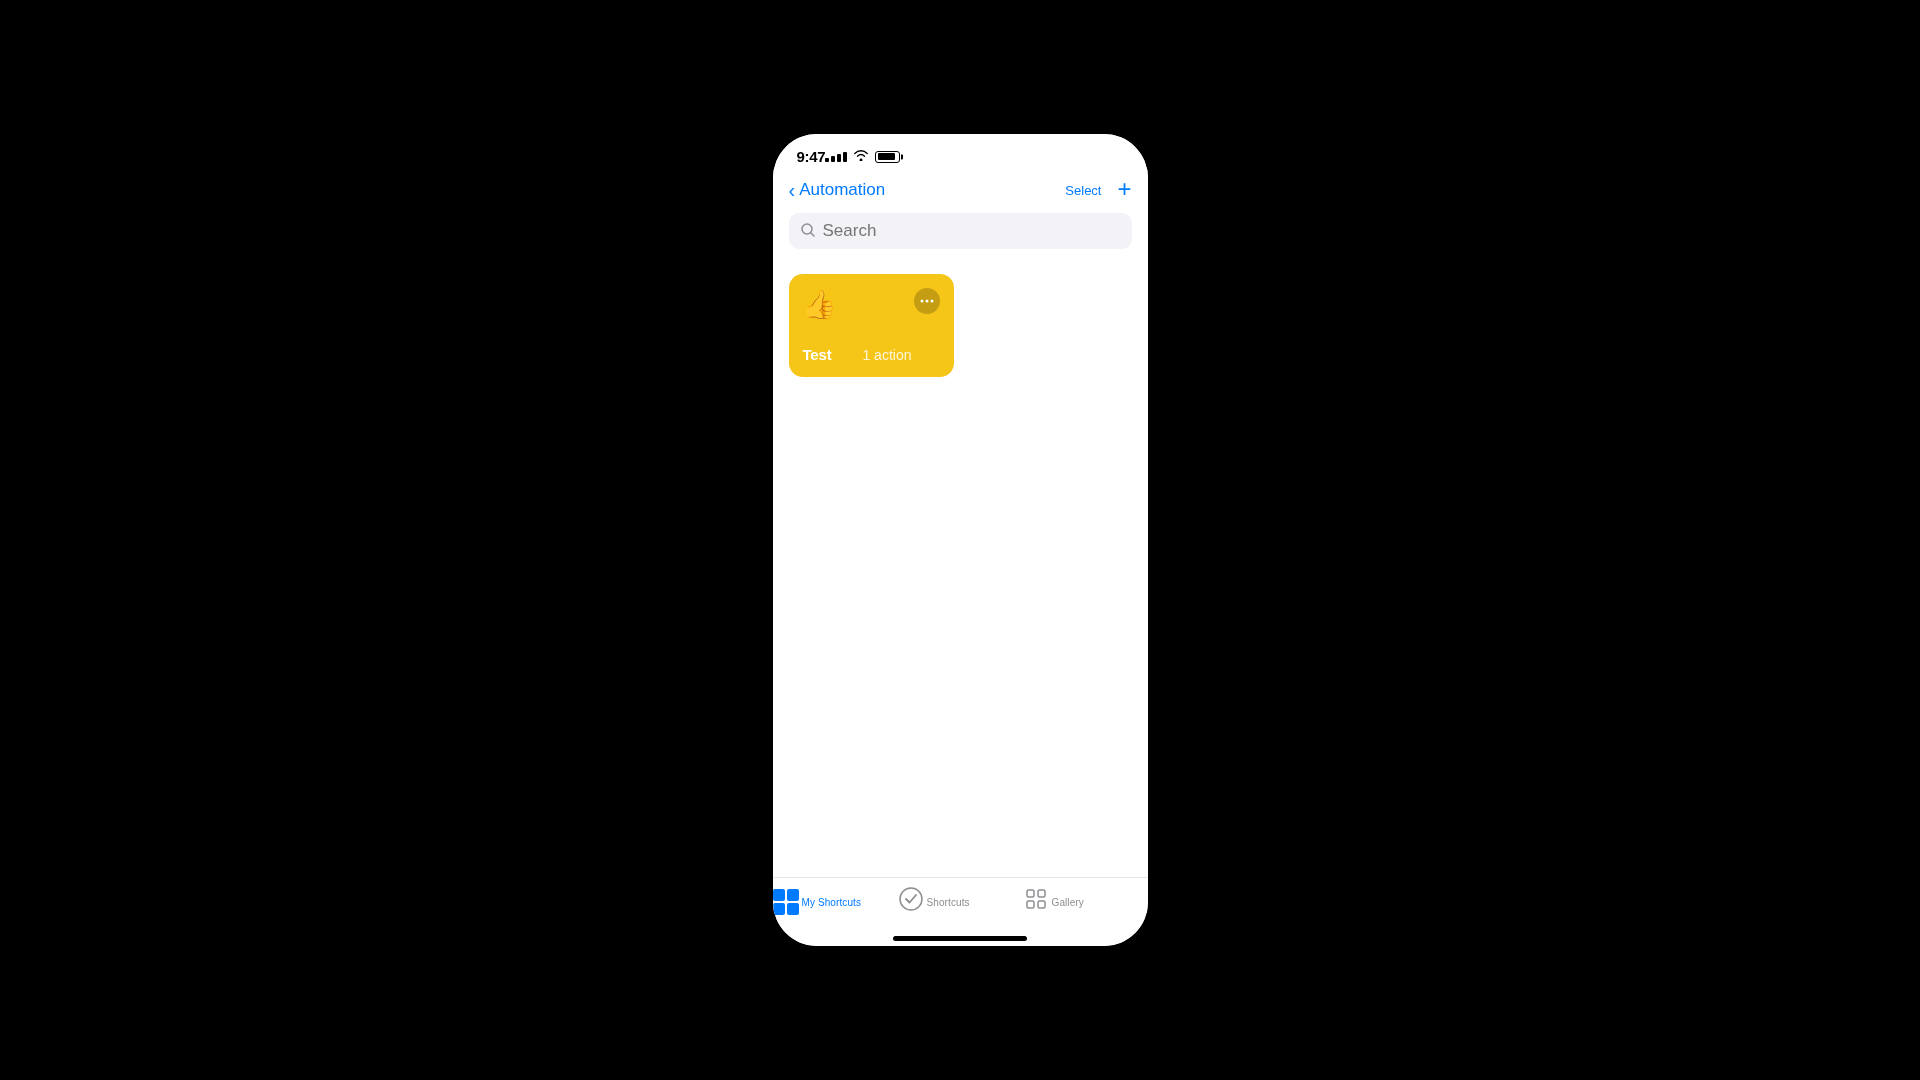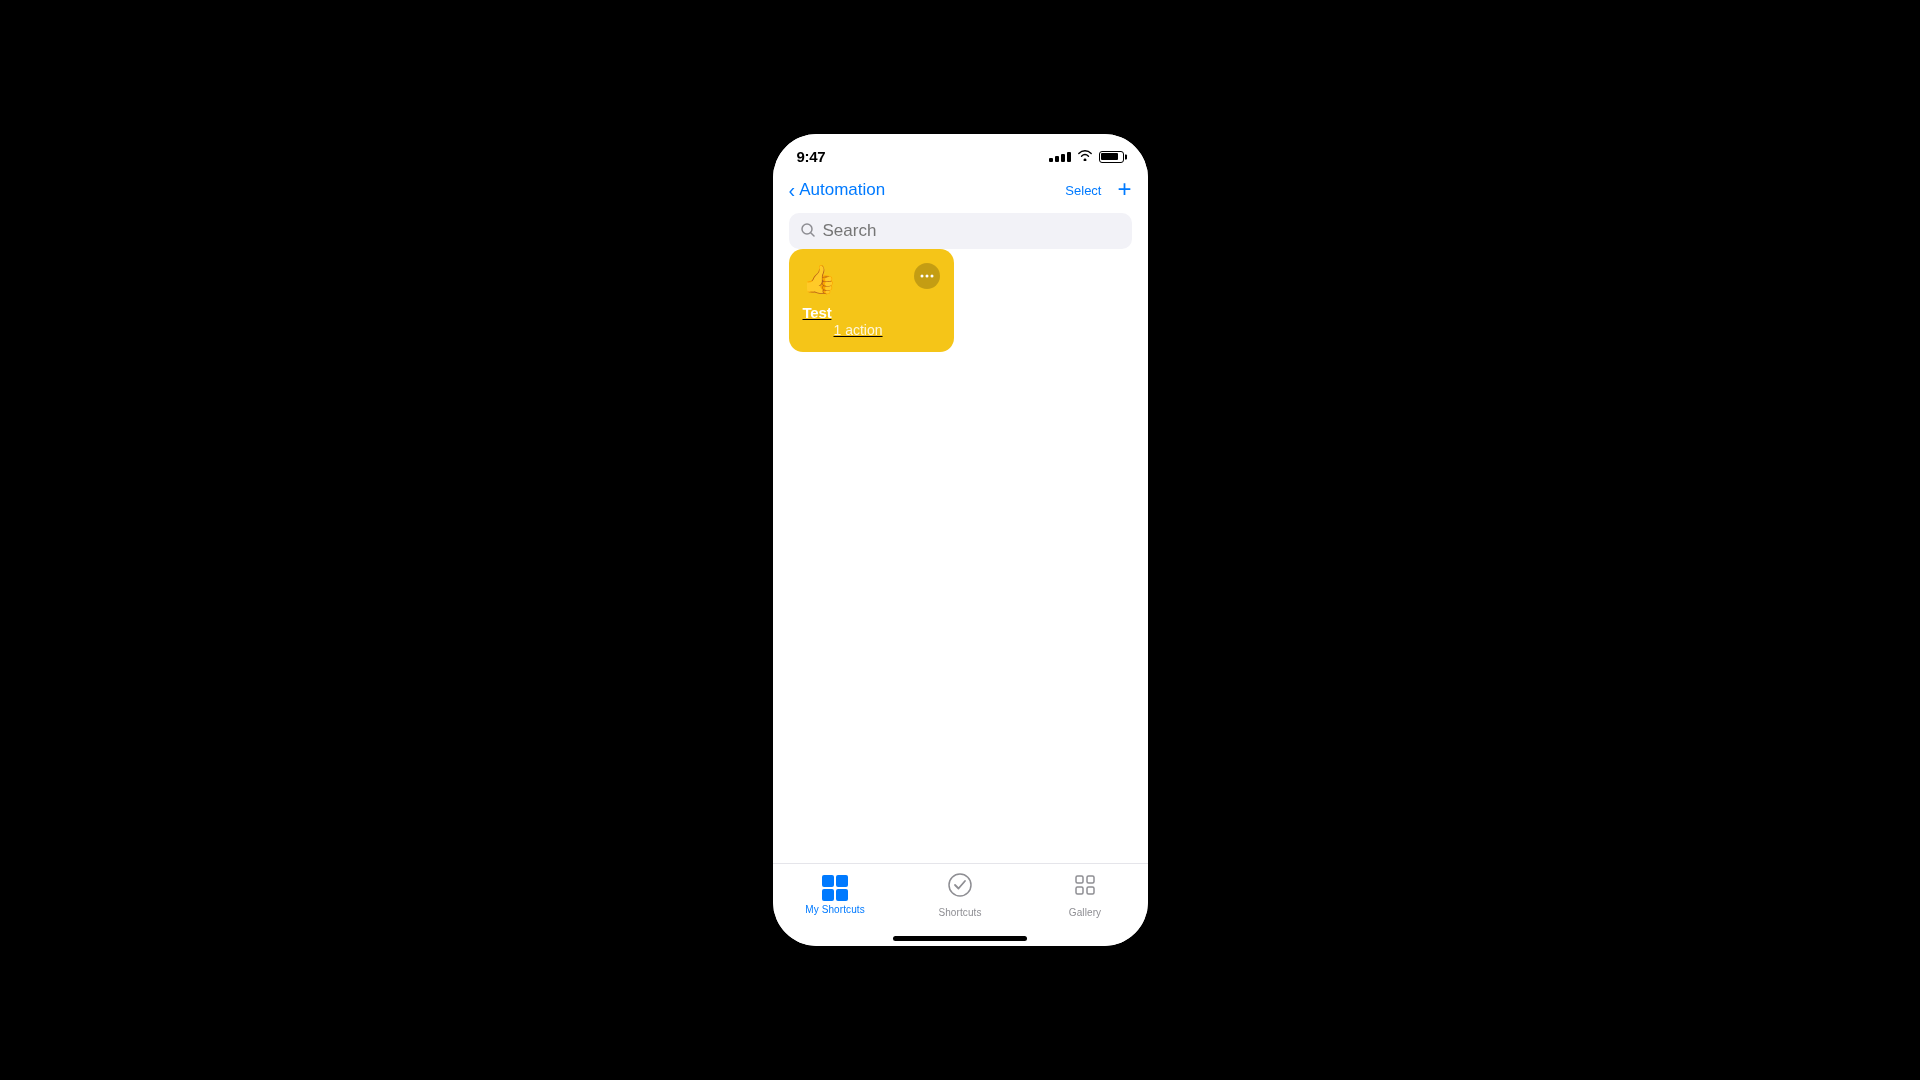--- a/index.html
+++ b/index.html
@@ -25,21 +25,21 @@
       border-radius: 44px;
       overflow: hidden;
       position: relative;
       display: flex;
       flex-direction: column;
     }
 
     
     .status-bar {
       display: flex;
-      justify-content: space-between;
+      justify-content: flex-start;
       align-items: center;
       padding: 14px 24px 6px;
       background: #fff;
       flex-shrink: 0;
     }
 
     .status-time {
       font-size: 15px;
       font-weight: 600;
       color: #000;
@@ -162,21 +162,21 @@
     }
 
     
     .search-bar {
       background: #F2F2F7;
       border-radius: 10px;
       padding: 8px 12px;
       display: flex;
       align-items: center;
       gap: 8px;
-      margin-bottom: 0;
+      margin-bottom: 25px;
     }
 
     .search-icon-wrap {
       color: #8E8E93;
       font-size: 15px;
     }
 
     .search-input {
       border: none;
       background: transparent;
@@ -226,22 +226,21 @@
       align-items: center;
       justify-content: center;
       cursor: pointer;
       color: #fff;
       font-size: 14px;
       letter-spacing: 1px;
     }
 
     .shortcut-card-bottom {
       display: flex;
-      flex-direction: column;
-      text-decoration: underline;
+      flex-direction: row;
     }
 
     .shortcut-name {
       font-size: 15px;
       font-weight: 600;
       color: #fff;
       letter-spacing: -0.2px;
     }
 
     .shortcut-actions {
@@ -257,21 +256,20 @@
       justify-content: space-around;
       align-items: center;
       padding: 8px 0 20px;
       background: rgba(255,255,255,0.95);
       border-top: 1px solid #E5E5EA;
       flex-shrink: 0;
     }
 
     .tab-item {
       display: flex;
-      flex-direction: column;
       align-items: center;
       gap: 3px;
       cursor: pointer;
       flex: 1;
     }
 
     .tab-icon {
       font-size: 24px;
     }
 

